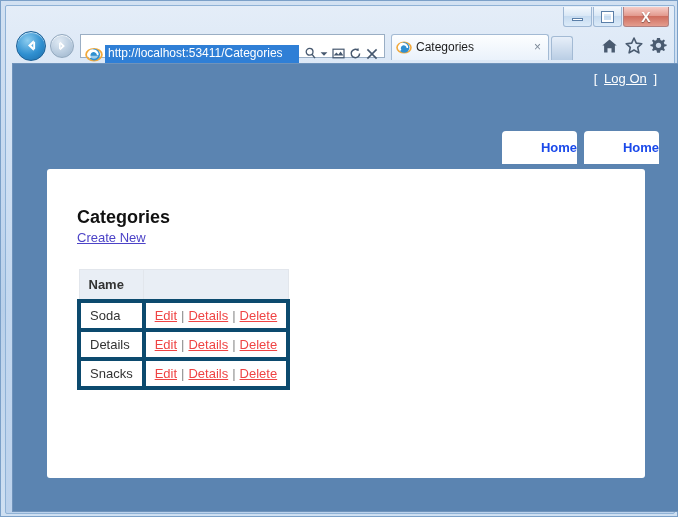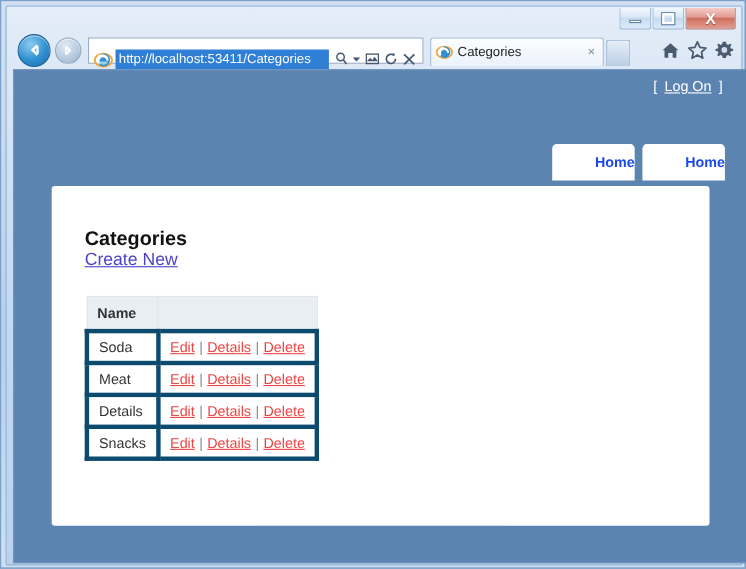--- a/index.html
+++ b/index.html
@@ -253,21 +253,21 @@
   }
   #content-heading {
     font-size: 18px;
     font-weight: bold;
     color: #111;
     margin: 0 0 0 0;
     font-family: "Liberation Sans", sans-serif;
   }
   #create-new-link {
     display: inline-block;
-    font-size: 16px;
+    font-size: 13px;
     color: #4c43c7;
     text-decoration: underline;
     font-family: "Liberation Sans", sans-serif;
   }
 
   
   #categories-table {
     margin-top: 23px;
     border-collapse: collapse;
     font-size: 13px;
@@ -423,24 +423,20 @@
               <th>Name</th>
               <th></th>
             </tr>
           </thead>
           <tbody id="categories-body">
               <tr>
                 <td class="name-cell">Soda</td>
                 <td><a href="#" class="row-link">Edit</a><span class="sep">|</span><a href="#" class="row-link">Details</a><span class="sep">|</span><a href="#" class="row-link">Delete</a></td>
               </tr>
               <tr>
-                <td class="name-cell">Meat</td>
-                <td><a href="#" class="row-link">Edit</a><span class="sep">|</span><a href="#" class="row-link">Details</a><span class="sep">|</span><a href="#" class="row-link">Delete</a></td>
-              </tr>
-              <tr>
                 <td class="name-cell">Details</td>
                 <td><a href="#" class="row-link">Edit</a><span class="sep">|</span><a href="#" class="row-link">Details</a><span class="sep">|</span><a href="#" class="row-link">Delete</a></td>
               </tr>
               <tr>
                 <td class="name-cell">Snacks</td>
                 <td><a href="#" class="row-link">Edit</a><span class="sep">|</span><a href="#" class="row-link">Details</a><span class="sep">|</span><a href="#" class="row-link">Delete</a></td>
               </tr>
             </tbody>
         </table>
       </div>

